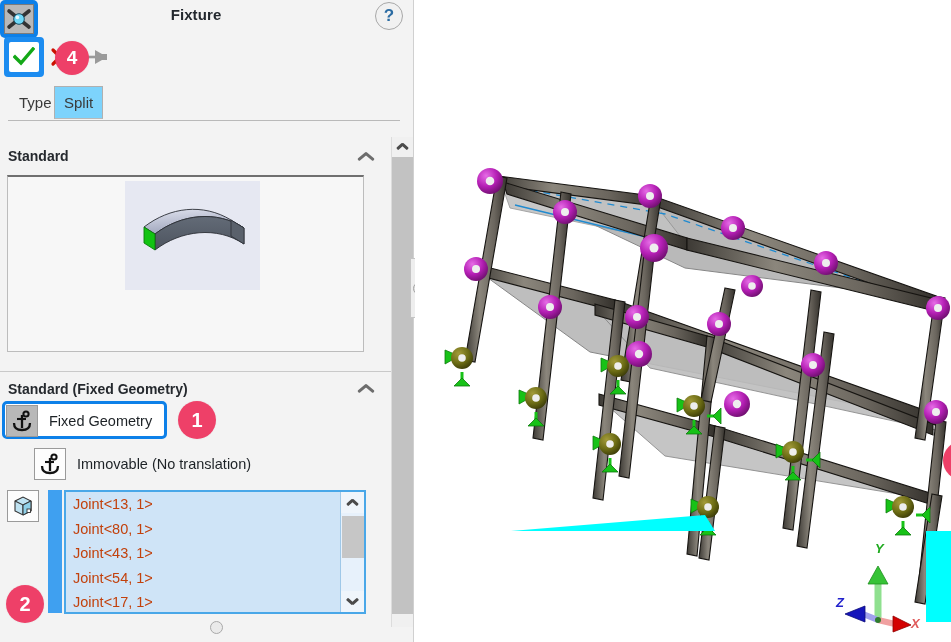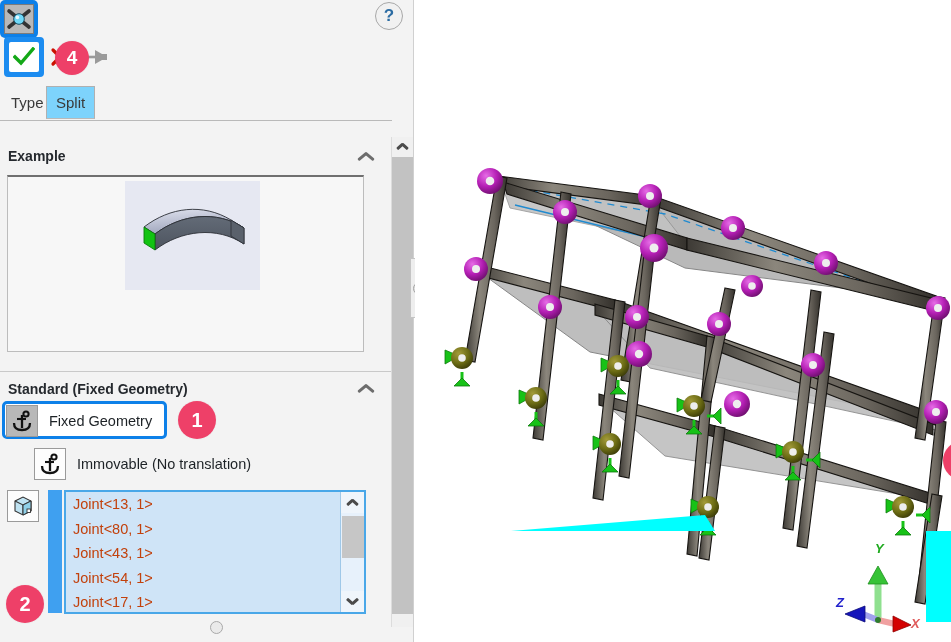--- a/index.html
+++ b/index.html
@@ -45,21 +45,21 @@
   .cancel-btn{
     position:absolute;left:48px;top:10px;width:24px;height:24px;
     display:flex;align-items:center;justify-content:center;cursor:pointer;
   }
   .pin-btn{
     position:absolute;left:85px;top:12px;width:26px;height:20px;
     display:flex;align-items:center;justify-content:center;cursor:pointer;
   }
 
   
-  .tabs{position:absolute;left:0;top:86px;width:391px;height:35px;padding-left:41px;}
+  .tabs{position:absolute;left:8px;top:86px;width:391px;height:35px;padding-left:41px;}
   .tabline{position:absolute;left:0;top:34px;width:392px;height:1px;background:#b9b9b9;}
   .tab{
     position:absolute;top:0;height:33px;padding:0 9px;
     display:flex;align-items:center;font-size:15px;color:#3a3a3a;
     box-sizing:border-box;cursor:pointer;
   }
   .tab.active{background:#f3f3f3;border-bottom:1px solid #f3f3f3;}
   .tab.inactive{
     background:#7dd3fc;border:1px solid #b0b0b0;border-bottom:1px solid #b9b9b9;
   }
@@ -218,20 +218,21 @@
   #triad{position:absolute;left:420px;top:548px;width:95px;height:88px;}
   .ax-label{position:absolute;font-size:13px;font-style:italic;font-weight:bold;}
 </style>
 </head>
 <body>
 
 <div id="root">
 
   <div id="panel">
 
+    <div class="panel-title">Fixture</div>
 
     <div class="help-btn">
       <span>?</span>
     </div>
 
     <div class="cmdrow">
       <div class="ok-btn">
         <div class="ok-inner">
           <svg width="22" height="20" viewBox="0 0 22 20">
             <path d="M2 10 L8 16 L20 2" fill="none" stroke="#14a817" stroke-width="3.4" stroke-linecap="square"></path>
@@ -251,21 +252,21 @@
         </svg>
       </div>
     </div>
 
     <div class="tabs">
       <div class="tabline"></div>
       <div class="tab active" id="tab-type">Type</div>
       <div class="tab inactive" id="tab-split">Split</div>
     </div>
 
-    <div class="sec-header" style="top:148px;">Example</div>
+    <div class="sec-header" style="top:148px;">Standard</div>
     <div class="chev-up" style="left:357px;top:148px;"></div>
 
     <div id="example-box">
       <div id="example-thumb">
         <svg width="135" height="109" viewBox="0 0 135 109">
           <defs>
             <linearGradient id="topg" x1="0" y1="0" x2="0.3" y2="1">
               <stop offset="0" stop-color="#dfe2ee"></stop>
               <stop offset="1" stop-color="#9ea4bb"></stop>
             </linearGradient>

